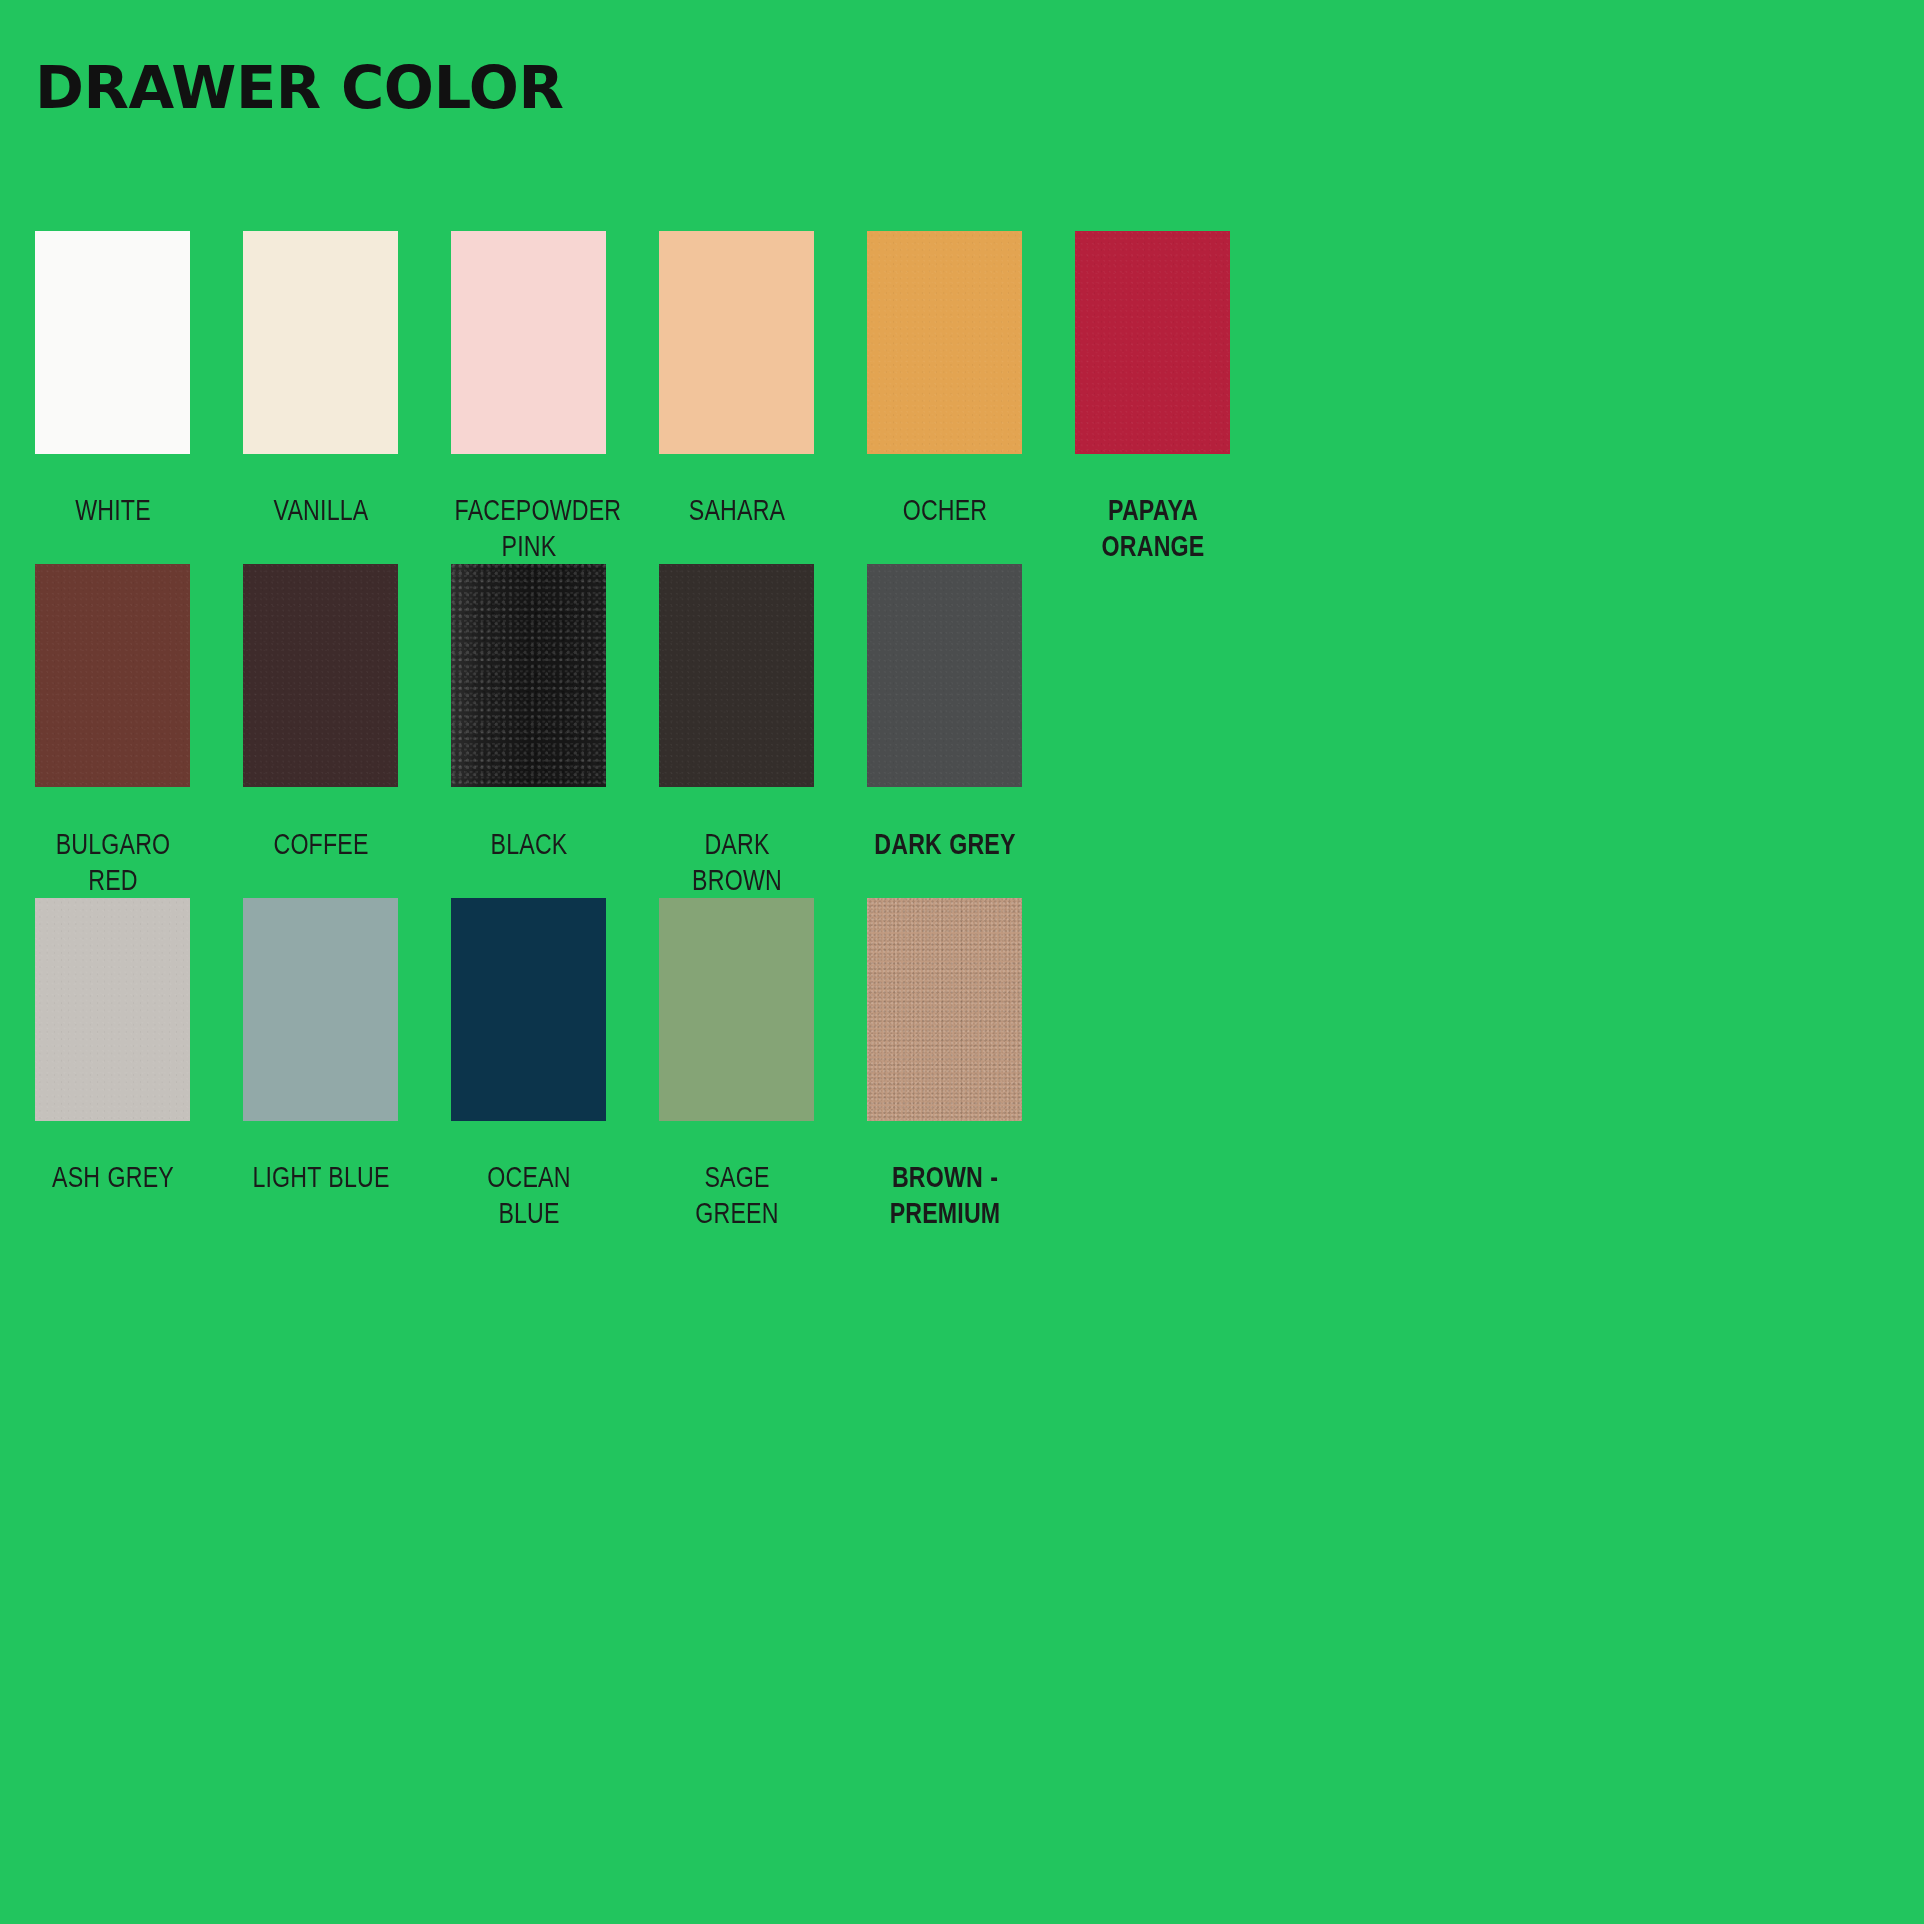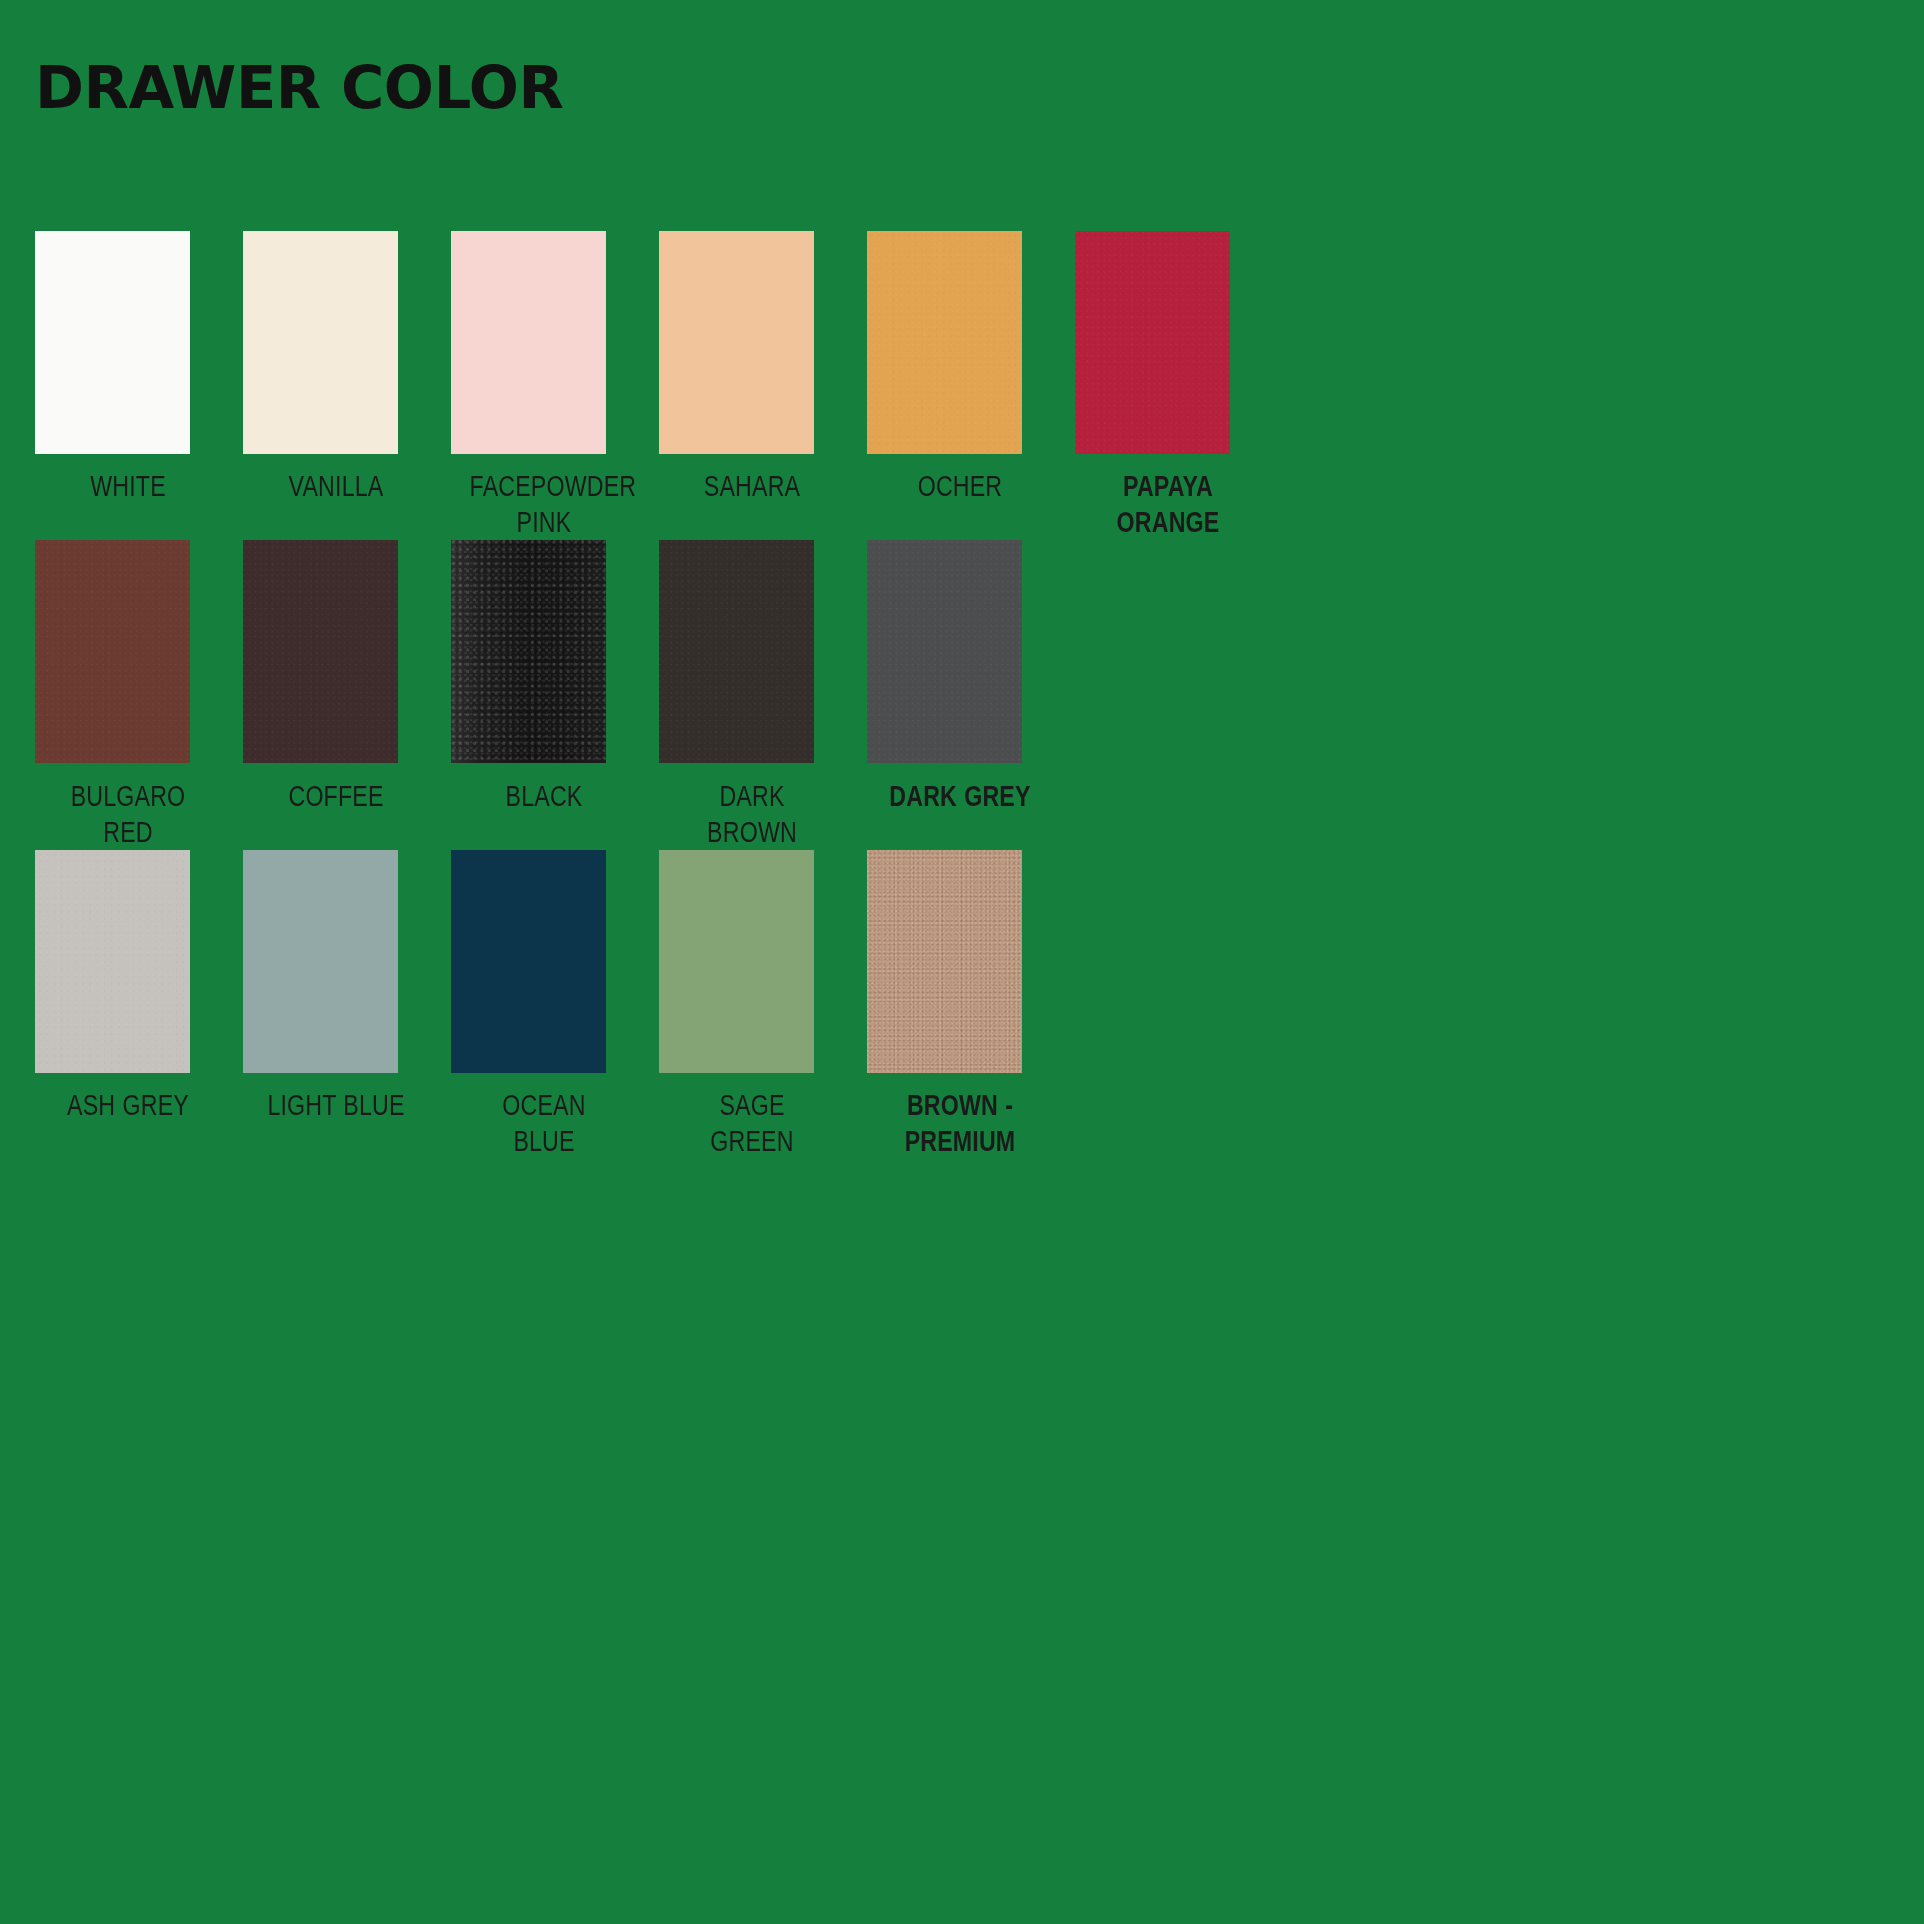--- a/index.html
+++ b/index.html
@@ -11,21 +11,21 @@
     width: 1925px;
     height: 1925px;
     font-family: "Liberation Sans", sans-serif;
     -webkit-font-smoothing: antialiased;
   }
 
   #page {
     position: relative;
     width: 1925px;
     height: 1925px;
-    background: #15803d;
+    background: #22c55e;
     overflow: hidden;
   }
 
   #title {
     position: absolute;
     left: 35px;
     top: 58px;
     font-family: "DejaVu Sans", sans-serif;
     font-weight: bold;
     font-size: 59px;
@@ -46,21 +46,22 @@
     display: flex;
     flex-direction: row;
     align-items: flex-start;
   }
 
   .cell {
     width: 155px;
     margin-right: 53px;
     display: flex;
     flex-direction: column;
-    align-items: flex-start;
+    align-items: center;
+    gap: 24px;
   }
   .cell:last-child { margin-right: 0; font-weight: bold; }
 
   .swatch {
     width: 155px;
     height: 223px;
     position: relative;
     overflow: hidden;
     background-color: #cccccc;
   }

